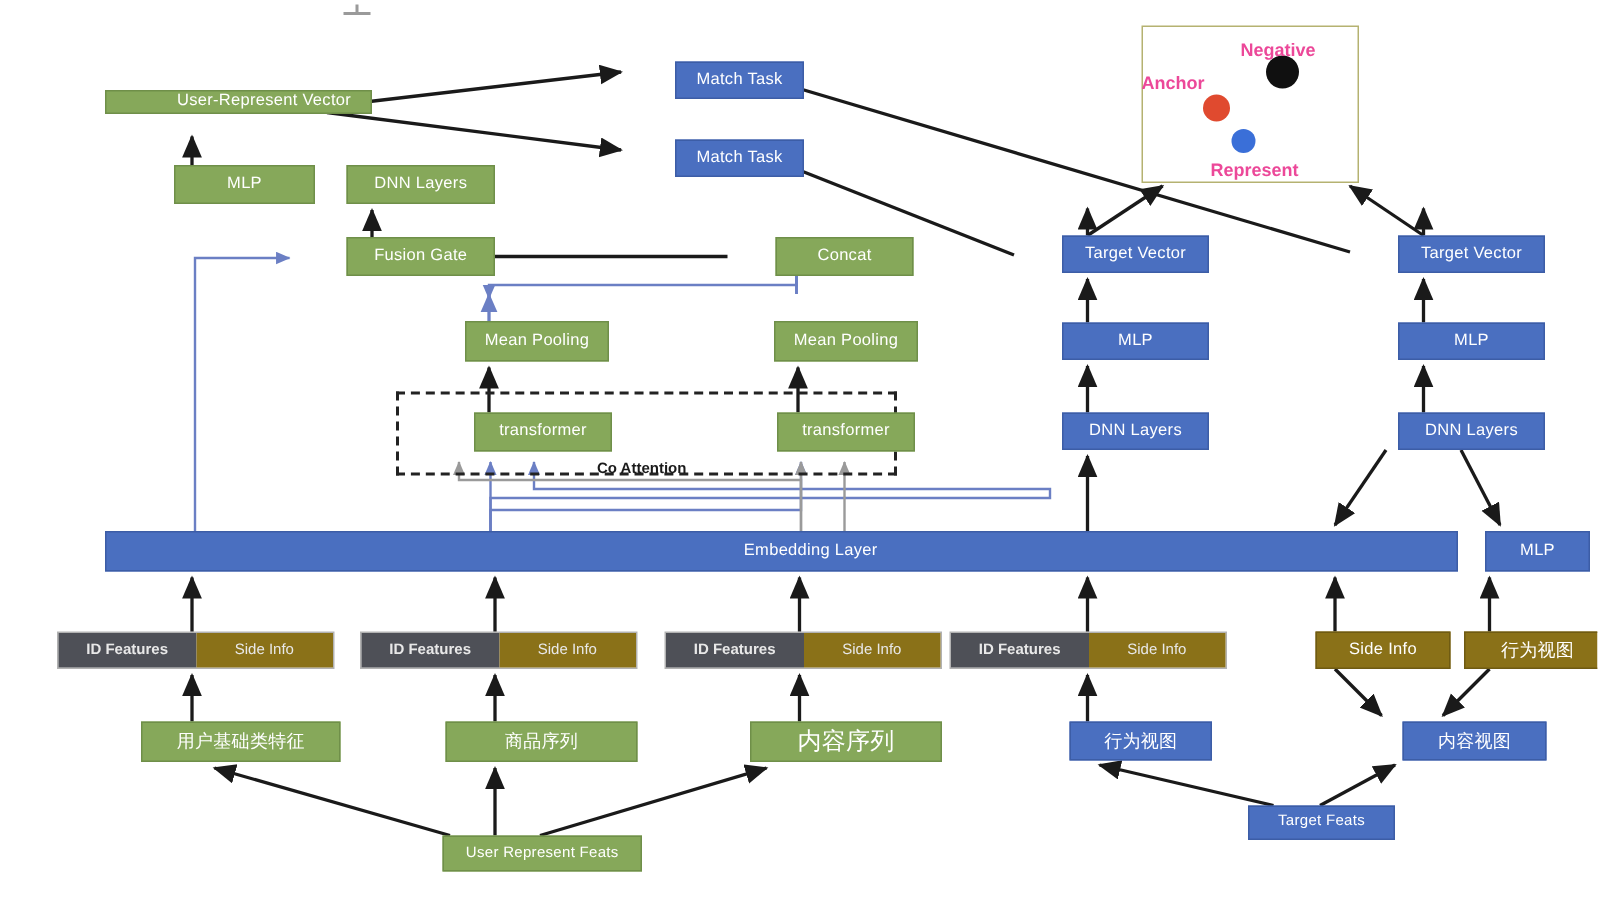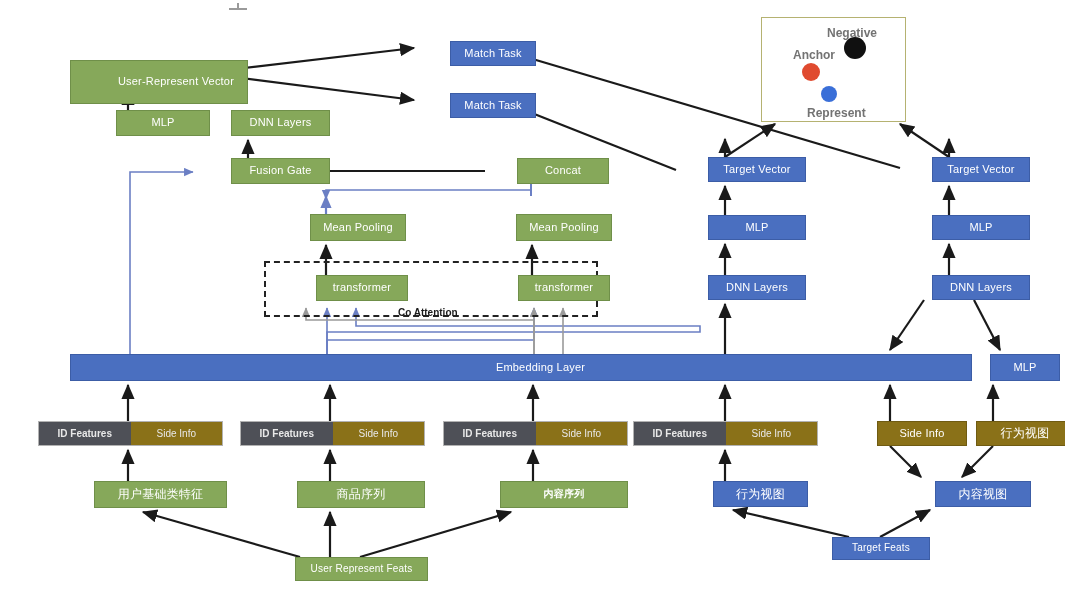--- a/index.html
+++ b/index.html
@@ -17,21 +17,21 @@
   .olive{background:#8a7118;border-color:#6f5b12;}
   .split{position:absolute;box-sizing:border-box;display:flex;border:1px solid rgba(0,0,0,.3);}
   .split>div{flex:1;display:flex;align-items:center;justify-content:center;color:#e8e8e8;box-sizing:border-box;}
   .split .c-id{background:#4e5057;font-weight:bold;}
   .split .c-side{background:#8a7118;}
   .cn{font-family:"DejaVu Sans","Liberation Sans",sans-serif;}
   .coattn-box{position:absolute;border:2px dashed #222;box-sizing:border-box;background:transparent;}
   .coattn-label{position:absolute;color:#1a1a1a;font-weight:bold;}
   .triplet{position:absolute;box-sizing:border-box;border:1.5px solid #b5b271;background:#ffffff;}
   .dot{position:absolute;border-radius:50%;}
-  .tl-text{position:absolute;color:#737373;font-weight:bold;text-align:right;}
+  .tl-text{position:absolute;color:#ec4899;font-weight:bold;text-align:right;}
   .artifact{position:absolute;background:#9a9a9a;}
 </style>
 </head>
 <body>
 
 <div id="canvas">
 
   <div class="artifact" style="left:229px;top:8px;width:18px;height:2px;"></div>
   <div class="artifact" style="left:237px;top:3px;width:2px;height:6px;"></div>
 
@@ -122,21 +122,21 @@
       <path d="M534,354 L534,308" marker-end="url(#ah-g)"></path>
       <path d="M563,354 L563,308" marker-end="url(#ah-g)"></path>
     </g>
 
     <g stroke="#111" stroke-width="2.6" fill="none" marker-end="url(#ah-k)">
       <path d="M815,76 L824,88"></path>
       <path d="M818,68 L845,52"></path>
     </g>
   </svg>
 
-  <div class="node green" style="left:38px;top:60px;width:178px;height:44px;font-size:11px;padding-left:34px;">User-Represent Vector</div>
+  <div class="node green" style="left:38px;top:60px;width:178px;height:16px;font-size:11px;padding-left:34px;">User-Represent Vector</div>
 
   <div class="node blue" style="left:418px;top:41px;width:86px;height:25px;font-size:11px;">Match Task</div>
 
   <div class="node blue" style="left:418px;top:93px;width:86px;height:25px;font-size:11px;">Match Task</div>
 
   <div class="node green" style="left:84px;top:110px;width:94px;height:26px;font-size:11px;">MLP</div>
 
   <div class="node green" style="left:199px;top:110px;width:99px;height:26px;font-size:11px;">DNN Layers</div>
 
   <div class="node green" style="left:199px;top:158px;width:99px;height:26px;font-size:11px;">Fusion Gate</div>
@@ -191,33 +191,33 @@
 
   <div class="split" style="left:633px;top:421px;width:185px;height:25px;">
     <div class="c-id" style="font-size:10px;">ID Features</div>
     <div class="c-side" style="font-size:10px;">Side Info</div>
   </div>
 
   <div class="node green cn" style="left:62px;top:481px;width:133px;height:27px;font-size:12px;">用户基础类特征</div>
 
   <div class="node green cn" style="left:265px;top:481px;width:128px;height:27px;font-size:12px;">商品序列</div>
 
-  <div class="node green cn" style="left:468px;top:481px;width:128px;height:27px;font-size:10px;font-weight:bold;">内容序列</div>
+  <div class="node green cn" style="left:468px;top:481px;width:128px;height:27px;font-size:16px;">内容序列</div>
 
   <div class="node blue cn" style="left:681px;top:481px;width:95px;height:26px;font-size:12px;">行为视图</div>
 
   <div class="node blue cn" style="left:903px;top:481px;width:96px;height:26px;font-size:12px;">内容视图</div>
 
   <div class="node green" style="left:263px;top:557px;width:133px;height:24px;font-size:10px;">User Represent Feats</div>
 
   <div class="node blue" style="left:800px;top:537px;width:98px;height:23px;font-size:10px;">Target Feats</div>
 
   <div class="triplet" style="left:761px;top:17px;width:145px;height:105px;"></div>
 
   <div class="dot" style="left:802px;top:63px;width:18px;height:18px;background:#e04a2f;"></div>
   <div class="dot" style="left:821px;top:86px;width:16px;height:16px;background:#3a6fd8;"></div>
   <div class="dot" style="left:844px;top:37px;width:22px;height:22px;background:#101010;"></div>
 
-  <div class="tl-text" style="left:761px;top:48px;font-size:12px;padding-left:32px;">Anchor</div>
+  <div class="tl-text" style="left:761px;top:48px;font-size:12px;">Anchor</div>
   <div class="tl-text" style="left:807px;top:106px;font-size:12px;">Represent</div>
   <div class="tl-text" style="left:827px;top:26px;font-size:12px;">Negative</div>
 
 </div>
 
 </body></html>

